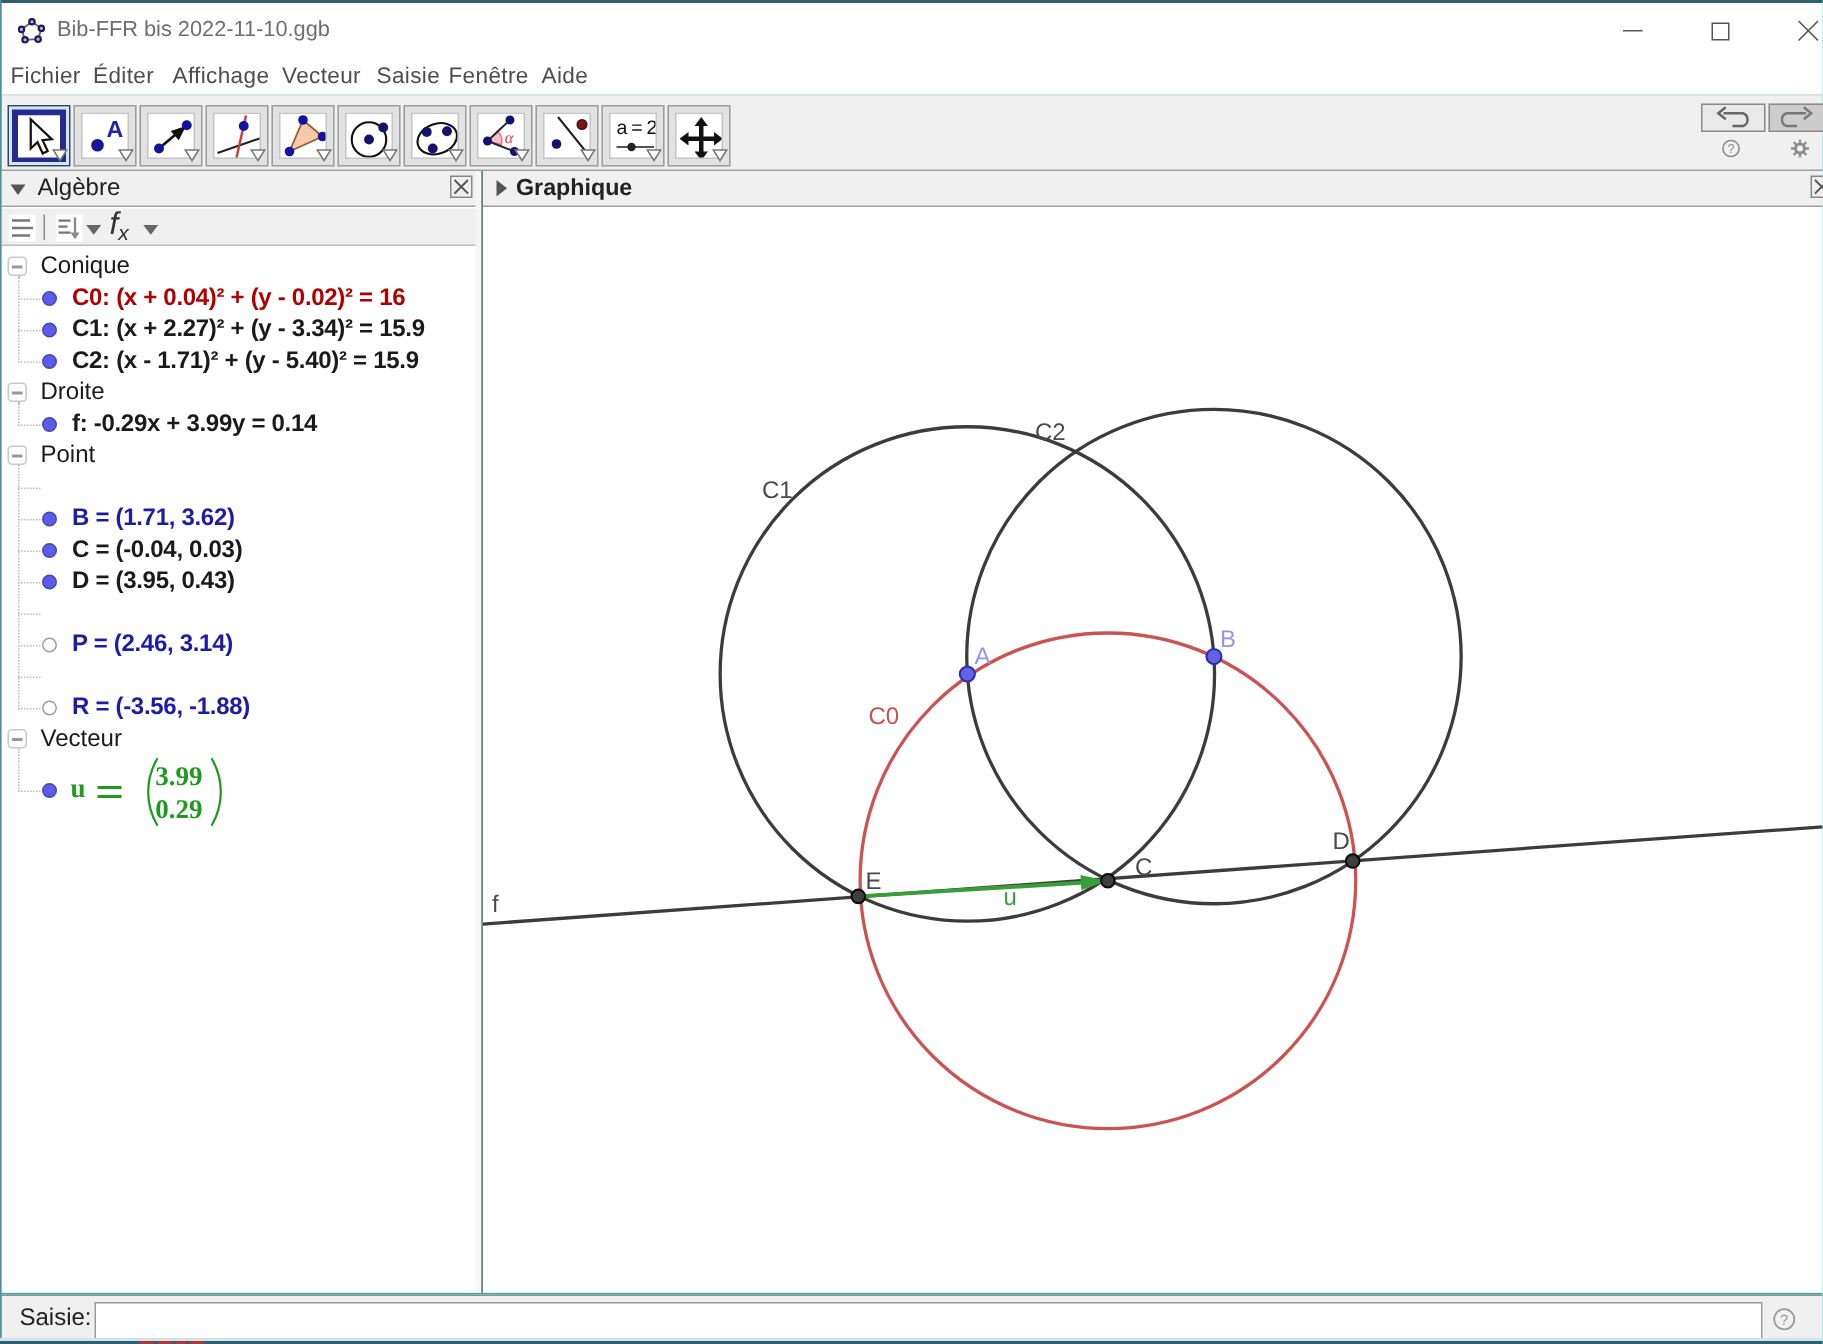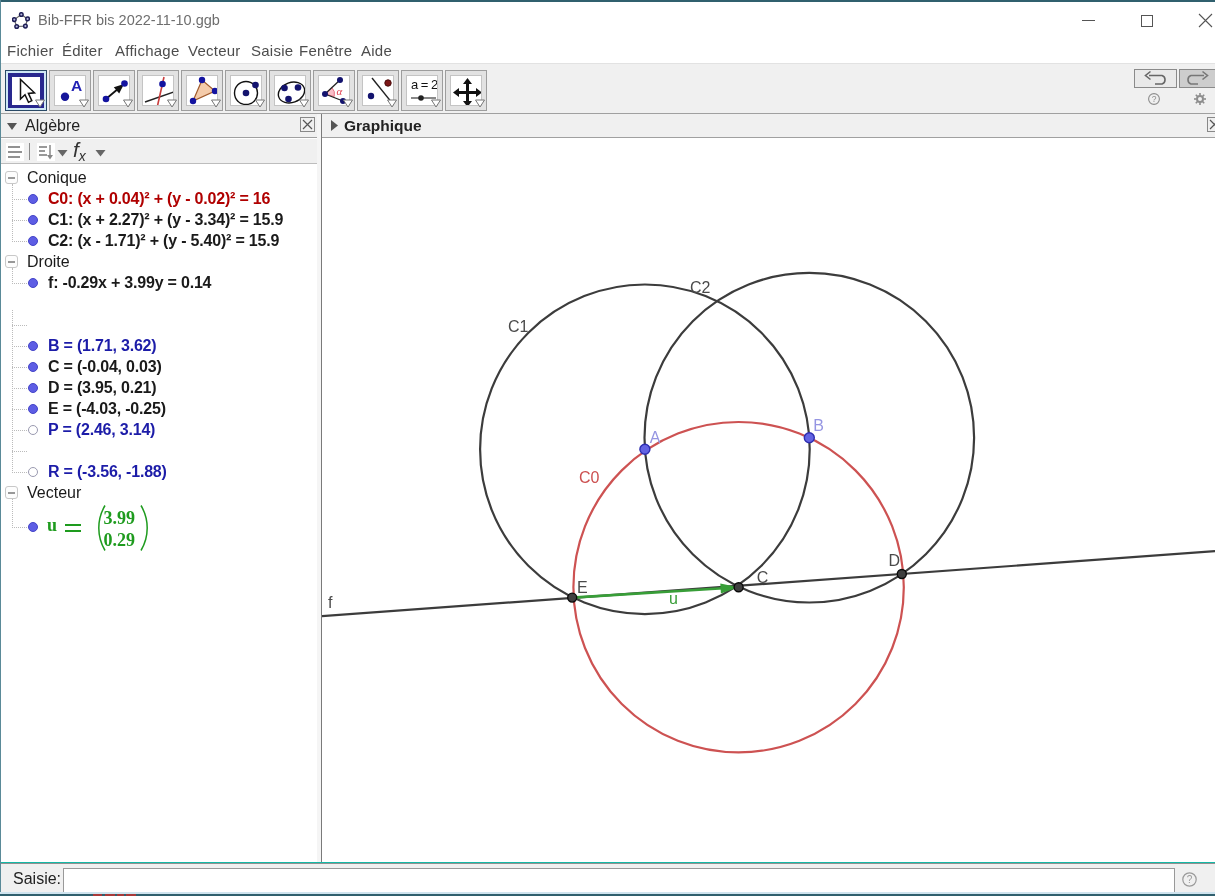--- a/index.html
+++ b/index.html
@@ -327,35 +327,35 @@
           <div class="titem cgray">C2: (x - 1.71)² + (y - 5.40)² = 15.9</div>
         </div>
       <div class="trow" style="top:87px">
           <div class="mbox"></div>
           <div class="thead">Droite</div>
         </div>
       <div class="trow" style="top:108px">
           <div class="dot dotf"></div>
           <div class="titem cgray">f: -0.29x + 3.99y = 0.14</div>
         </div>
+      <div class="trow" style="top:129px">
+          <div class="mbox"></div>
+          <div class="thead">Point</div>
+        </div>
       <div class="trow" style="top:171px">
           <div class="dot dotf"></div>
           <div class="titem cnavy">B = (1.71, 3.62)</div>
         </div>
       <div class="trow" style="top:192px">
           <div class="dot dotf"></div>
           <div class="titem cgray">C = (-0.04, 0.03)</div>
         </div>
       <div class="trow" style="top:213px">
           <div class="dot dotf"></div>
-          <div class="titem cgray">D = (3.95, 0.21)</div>
-        </div>
-      <div class="trow" style="top:234px">
-          <div class="dot dotf"></div>
-          <div class="titem cgray">E = (-4.03, -0.25)</div>
+          <div class="titem cgray">D = (3.95, 0.43)</div>
         </div>
       <div class="trow" style="top:255px">
           <div class="dot doth"></div>
           <div class="titem cnavy">P = (2.46, 3.14)</div>
         </div>
       <div class="trow" style="top:297px">
           <div class="dot doth"></div>
           <div class="titem cnavy">R = (-3.56, -1.88)</div>
         </div>
       <div class="trow" style="top:318px">

